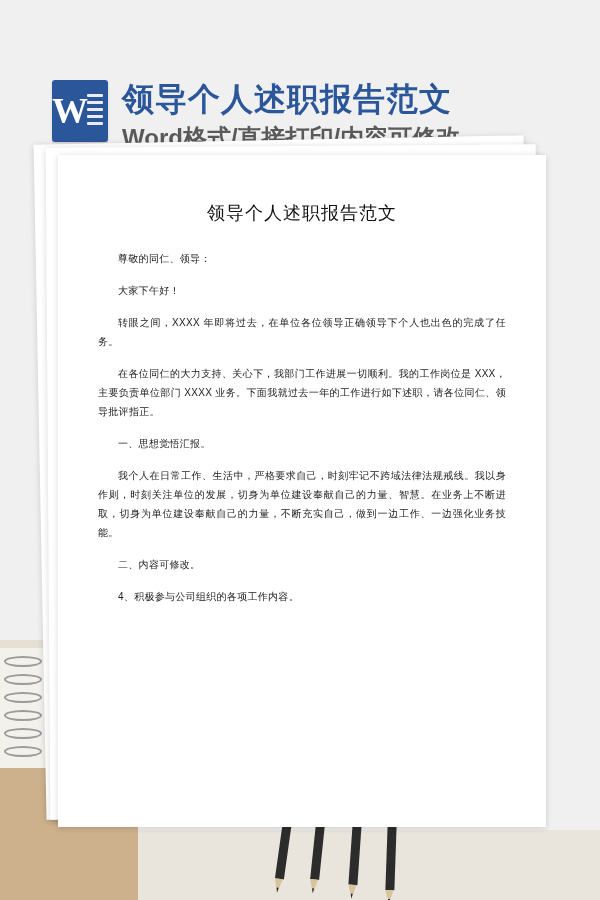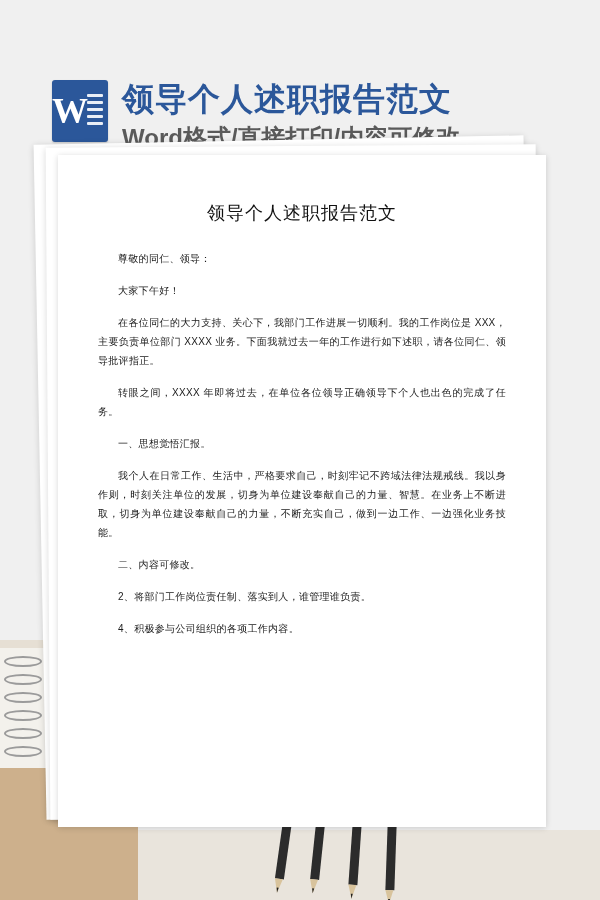--- a/index.html
+++ b/index.html
@@ -172,22 +172,21 @@
   <div class="sheet sheet-back2"></div>
   <div class="sheet sheet-back1"></div>
   <div class="sheet sheet-front"></div>
 
   <div class="doc">
 
     <h1 class="doc-title">领导个人述职报告范文</h1>
 
     <p class="indent">尊敬的同仁、领导：</p>
     <p class="indent">大家下午好！</p>
+    <p class="indent">转眼之间，XXXX 年即将过去，在单位各位领导正确领导下个人也出色的完成了任务。</p>
     <p class="indent">在各位同仁的大力支持、关心下，我部门工作进展一切顺利。我的工作岗位是 XXX，主要负责单位部门 XXXX 业务。下面我就过去一年的工作进行如下述职，请各位同仁、领导批评指正。</p>
-    <p class="indent">转眼之间，XXXX 年即将过去，在单位各位领导正确领导下个人也出色的完成了任务。</p>
     <p class="indent">一、思想觉悟汇报。</p>
     <p class="indent">我个人在日常工作、生活中，严格要求自己，时刻牢记不跨域法律法规戒线。我以身作则，时刻关注单位的发展，切身为单位建设奉献自己的力量、智慧。在业务上不断进取，切身为单位建设奉献自己的力量，不断充实自己，做到一边工作、一边强化业务技能。</p>
     <p class="indent">二、内容可修改。</p>
-    <p class="indent">2、将部门工作岗位责任制、落实到人，谁管理谁负责。</p>
     <p class="indent">4、积极参与公司组织的各项工作内容。</p>
   </div>
 
 </div>
 
 </body></html>

